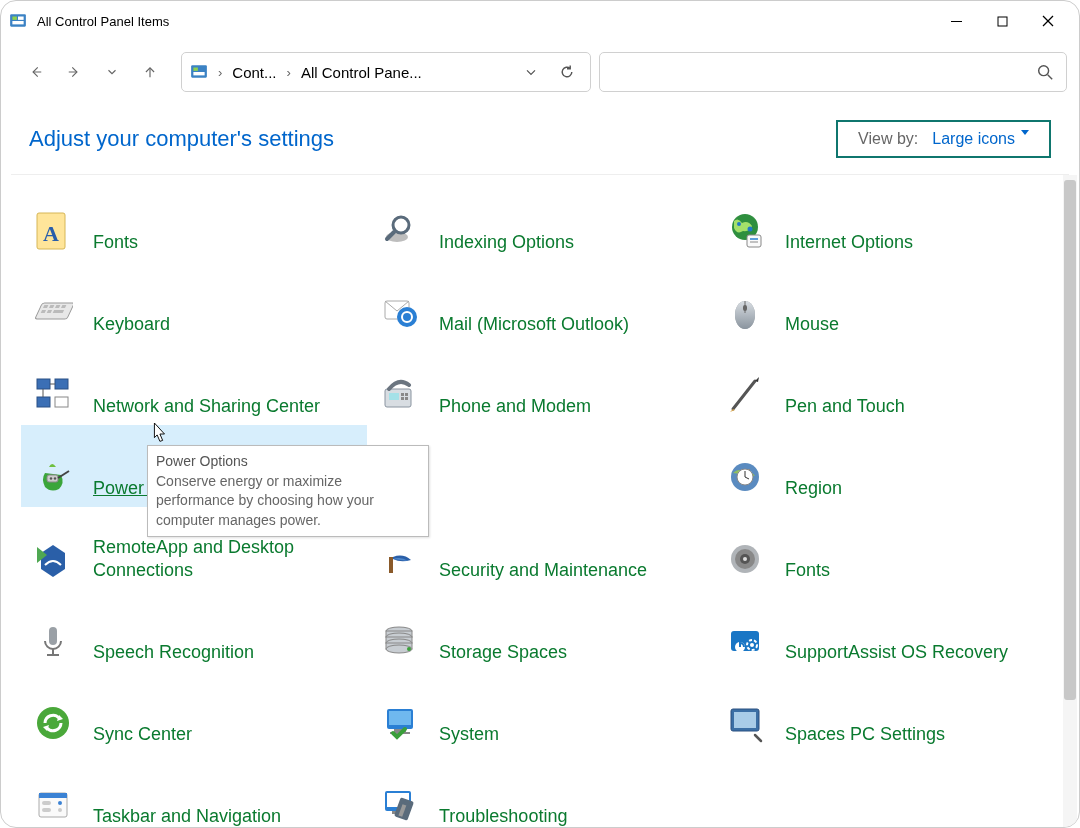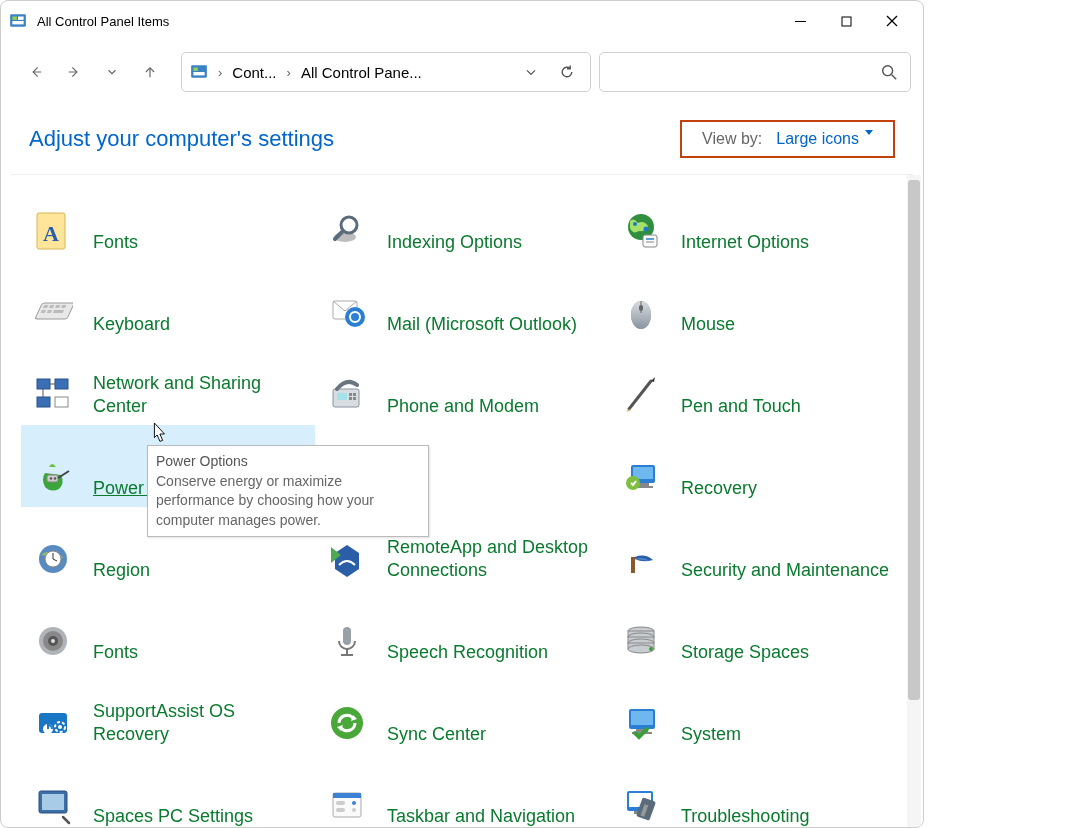--- a/index.html
+++ b/index.html
@@ -1,16 +1,16 @@
 <!DOCTYPE html>
 <html><head>
 <meta charset="utf-8">
 <style>
 html,body{margin:0;padding:0;font-family:"Segoe UI",Arial,sans-serif;background:#fff;color:#000;overflow:hidden}
-.window{width:924px;height:828px;border:1px solid #ccc;border-radius:8px;box-sizing:border-box;display:flex;flex-direction:column;position:relative;overflow:hidden}
+.window{width:1080px;height:828px;border:1px solid #ccc;border-radius:16px;box-sizing:border-box;display:flex;flex-direction:column;position:relative;overflow:hidden}
 .titlebar{height:40px;display:flex;align-items:center;padding:0 8px;border-bottom:1px solid transparent}
 .titlebar .app-icon{width:18px;height:18px;margin-right:10px;display:flex;align-items:center;justify-content:center}
 .title{font-size:13px;flex:1}
 .win-controls{display:flex}
 .win-btn{width:46px;height:32px;display:flex;align-items:center;justify-content:center;color:#333}
 .win-btn svg{width:11px;height:11px}
 .close-btn svg{width:12px;height:12px}
 .navrow{display:flex;align-items:center;padding:10px 12px 12px 12px;gap:8px}
 .nav-arrows{display:flex;align-items:center;gap:12px;padding:0 10px}
 .nav-arrows button{background:none;border:none;width:26px;height:26px;display:flex;align-items:center;justify-content:center;color:#555}
@@ -18,21 +18,21 @@
 .address{flex:0 0 auto;width:392px;height:38px;border:1px solid #d0d0d0;border-radius:5px;display:flex;align-items:center;padding:0 8px;gap:6px}
 .address .bc-icon{width:18px;height:18px}
 .bc-sep{color:#666;font-size:13px;padding:0 4px}
 .bc-item{font-size:15px;color:#000}
 .address .spacer{flex:1}
 .addr-btn{background:none;border:none;width:30px;height:30px;display:flex;align-items:center;justify-content:center;color:#555}
 .search{flex:1;height:38px;border:1px solid #d0d0d0;border-radius:5px;display:flex;align-items:center;justify-content:flex-end;padding:0 12px}
 .search-icon{width:18px;height:18px;color:#555}
 .header-row{display:flex;align-items:center;justify-content:space-between;padding:16px 28px 16px 28px}
 .heading{font-size:22px;color:#0066cc}
-.viewby-box{border:2px solid #c2410c;padding:8px 20px;display:flex;align-items:center;gap:14px}
+.viewby-box{border:2px solid #0f766e;padding:8px 20px;display:flex;align-items:center;gap:14px}
 .viewby-label{font-size:16px;color:#666}
 .viewby-value{font-size:16px;color:#0066cc;display:flex;align-items:flex-start;gap:6px}
 .viewby-value .caret{width:0;height:0;border-left:4px solid transparent;border-right:4px solid transparent;border-top:5px solid #0066cc}
 .divider{height:1px;background:#eee;margin:0 10px}
 .content-wrap{flex:1;position:relative;overflow:hidden}
 .content{display:grid;grid-template-columns:repeat(3,1fr);padding:4px 20px;overflow:hidden}
 .item{display:flex;align-items:flex-end;gap:18px;padding:8px 10px;min-height:66px}
 .item.highlight{background:#d7eefc}
 .icon-box{width:44px;height:44px;flex:0 0 44px;display:flex;align-items:center;justify-content:center}
 .icon-box svg{width:40px;height:40px}
@@ -237,28 +237,20 @@
         <div class="item">
           <div class="icon-box">
             <svg viewBox="0 0 40 40">
               <use href="#i-programs"></use>
             </svg>
           </div>
         </div>
         <div class="item">
           <div class="icon-box">
             <svg viewBox="0 0 40 40">
-              <use href="#i-recovery"></use>
-            </svg>
-          </div>
-          <div class="label">Recovery</div>
-        </div>
-        <div class="item">
-          <div class="icon-box">
-            <svg viewBox="0 0 40 40">
               <use href="#i-region"></use>
             </svg>
           </div>
           <div class="label">Region</div>
         </div>
         <div class="item">
           <div class="icon-box">
             <svg viewBox="0 0 40 40">
               <use href="#i-remote"></use>
             </svg>

